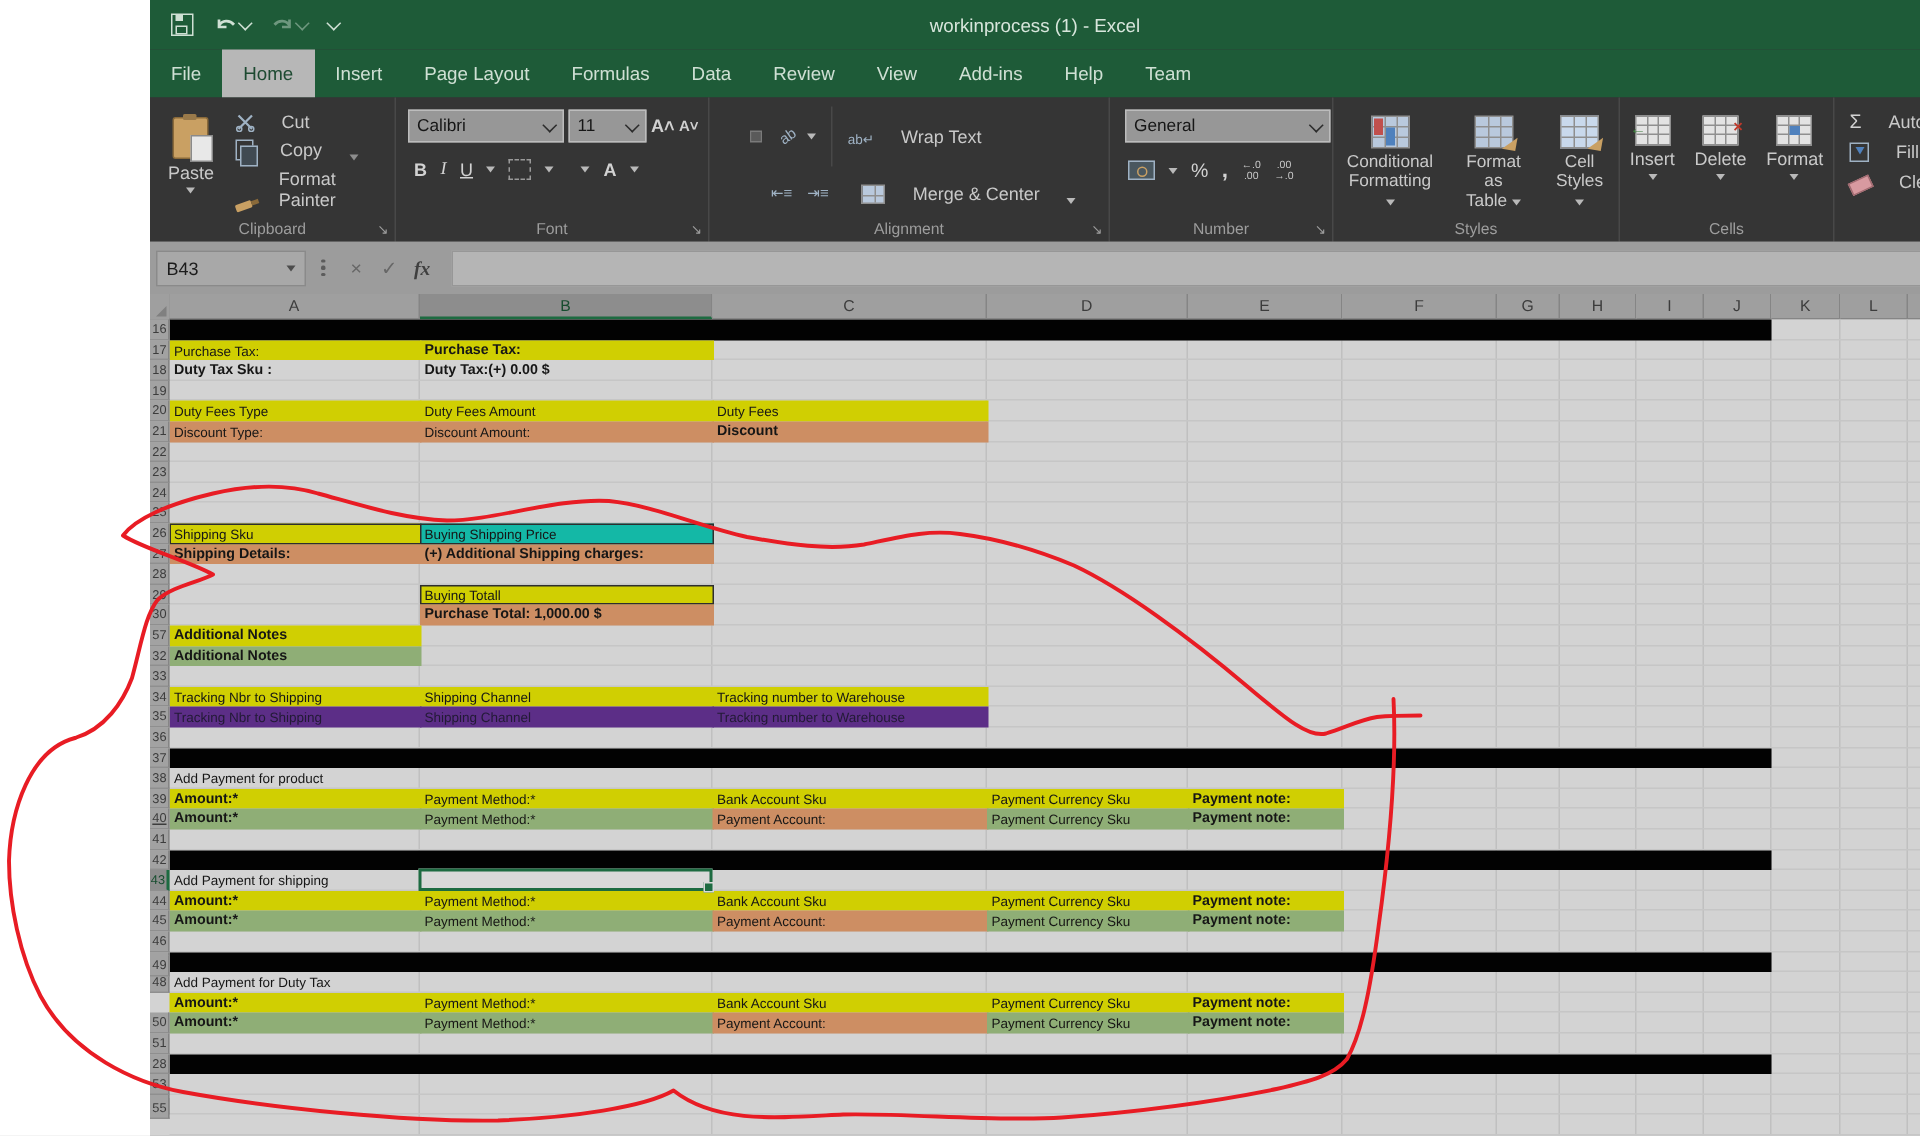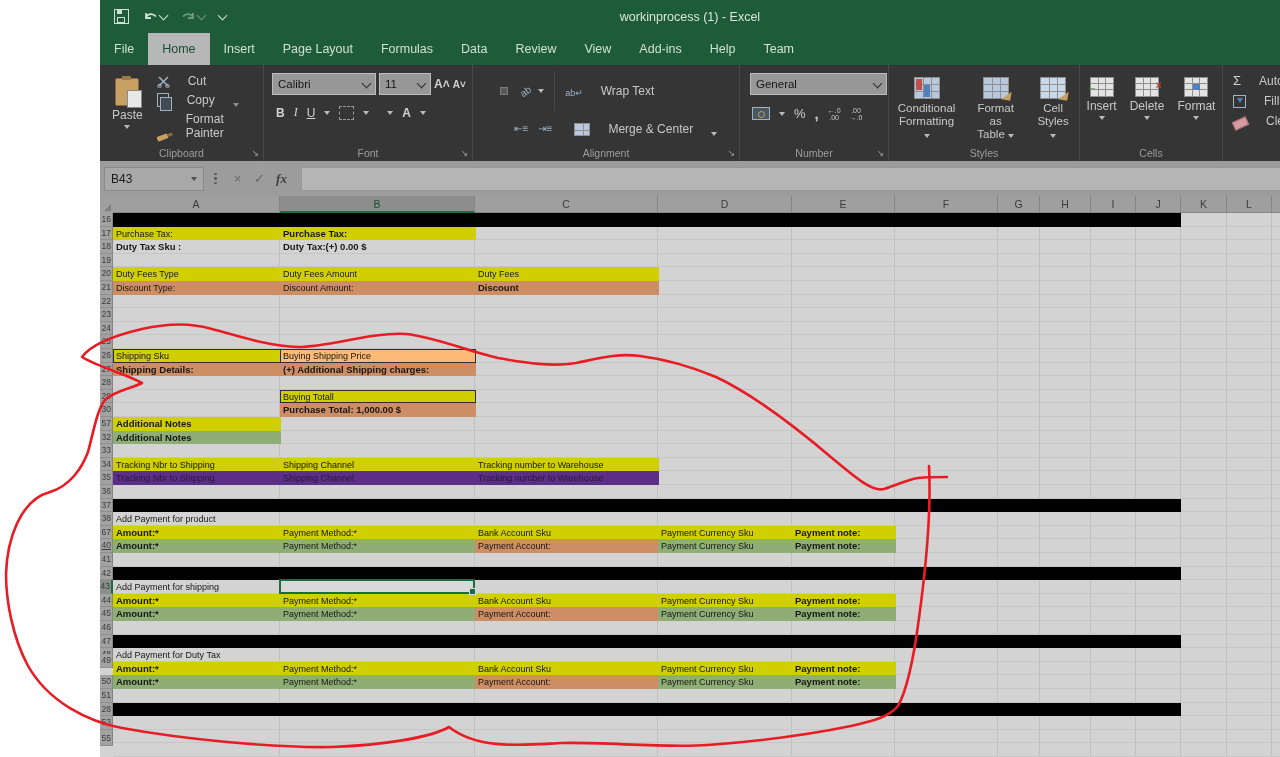--- a/index.html
+++ b/index.html
@@ -425,21 +425,21 @@
           <div class="cell b" style="left: 167px; top: 13.6px; width: 196px; height: 13.6px; line-height: 14.1px; background: rgb(208, 207, 2);">Purchase Tax:</div>
           <div class="cell b" style="left: 0px; top: 27.2px; width: 168px; height: 13.6px; line-height: 14.1px;">Duty Tax Sku :</div>
           <div class="cell b" style="left: 167px; top: 27.2px; width: 196px; height: 13.6px; line-height: 14.1px;">Duty Tax:(+) 0.00 $</div>
           <div class="cell" style="left: 0px; top: 54.4px; width: 168px; height: 13.6px; line-height: 14.1px; background: rgb(208, 207, 2);">Duty Fees Type</div>
           <div class="cell" style="left: 167px; top: 54.4px; width: 196px; height: 13.6px; line-height: 14.1px; background: rgb(208, 207, 2);">Duty Fees Amount</div>
           <div class="cell" style="left: 362px; top: 54.4px; width: 184px; height: 13.6px; line-height: 14.1px; background: rgb(208, 207, 2);">Duty Fees</div>
           <div class="cell" style="left: 0px; top: 68px; width: 168px; height: 13.6px; line-height: 14.1px; background: rgb(205, 142, 99);">Discount Type:</div>
           <div class="cell" style="left: 167px; top: 68px; width: 196px; height: 13.6px; line-height: 14.1px; background: rgb(205, 142, 99);">Discount Amount:</div>
           <div class="cell b" style="left: 362px; top: 68px; width: 184px; height: 13.6px; line-height: 14.1px; background: rgb(205, 142, 99);">Discount</div>
           <div class="cell o" style="left: 0px; top: 136px; width: 168px; height: 13.6px; line-height: 14.1px; background: rgb(208, 207, 2);">Shipping Sku</div>
-          <div class="cell o" style="left: 167px; top: 136px; width: 196px; height: 13.6px; line-height: 14.1px; background: #fdba74;">Buying Shipping Price</div>
+          <div class="cell o" style="left: 167px; top: 136px; width: 196px; height: 13.6px; line-height: 14.1px; background: #14b8a6;">Buying Shipping Price</div>
           <div class="cell b" style="left: 0px; top: 149.6px; width: 168px; height: 13.6px; line-height: 14.1px; background: rgb(205, 142, 99);">Shipping Details:</div>
           <div class="cell b" style="left: 167px; top: 149.6px; width: 196px; height: 13.6px; line-height: 14.1px; background: rgb(205, 142, 99);">(+) Additional Shipping charges:</div>
           <div class="cell o" style="left: 167px; top: 176.8px; width: 196px; height: 13.6px; line-height: 14.1px; background: rgb(208, 207, 2);">Buying Totall</div>
           <div class="cell b" style="left: 167px; top: 190.4px; width: 196px; height: 13.6px; line-height: 14.1px; background: rgb(205, 142, 99);">Purchase Total: 1,000.00 $</div>
           <div class="cell b" style="left: 0px; top: 204px; width: 168px; height: 13.6px; line-height: 14.1px; background: rgb(208, 207, 2);">Additional Notes</div>
           <div class="cell b" style="left: 0px; top: 217.6px; width: 168px; height: 13.6px; line-height: 14.1px; background: rgb(143, 174, 118);">Additional Notes</div>
           <div class="cell" style="left: 0px; top: 244.8px; width: 168px; height: 13.6px; line-height: 14.1px; background: rgb(208, 207, 2);">Tracking Nbr to Shipping</div>
           <div class="cell" style="left: 167px; top: 244.8px; width: 196px; height: 13.6px; line-height: 14.1px; background: rgb(208, 207, 2);">Shipping Channel</div>
           <div class="cell" style="left: 362px; top: 244.8px; width: 184px; height: 13.6px; line-height: 14.1px; background: rgb(208, 207, 2);">Tracking number to Warehouse</div>
           <div class="cell" style="left: 0px; top: 258.4px; width: 168px; height: 13.6px; line-height: 14.1px; background: rgb(92, 46, 135); color: rgb(34, 26, 53);">Tracking Nbr to Shipping</div>
@@ -500,31 +500,31 @@
         <div class="rowhdr" style="top: 193.8px; height: 13.6px; line-height: 13.6px;">29</div>
         <div class="rowhdr" style="top: 207.4px; height: 13.6px; line-height: 13.6px;">30</div>
         <div class="rowhdr" style="top: 221px; height: 13.6px; line-height: 13.6px;">57</div>
         <div class="rowhdr" style="top: 234.6px; height: 13.6px; line-height: 13.6px;">32</div>
         <div class="rowhdr" style="top: 248.2px; height: 13.6px; line-height: 13.6px;">33</div>
         <div class="rowhdr" style="top: 261.8px; height: 13.6px; line-height: 13.6px;">34</div>
         <div class="rowhdr" style="top: 275.4px; height: 13.6px; line-height: 13.6px;">35</div>
         <div class="rowhdr" style="top: 289px; height: 13.6px; line-height: 13.6px;">36</div>
         <div class="rowhdr" style="top: 302.6px; height: 13.6px; line-height: 13.6px;">37</div>
         <div class="rowhdr" style="top: 316.2px; height: 13.6px; line-height: 13.6px;">38</div>
-        <div class="rowhdr" style="top: 329.8px; height: 13.6px; line-height: 13.6px;">67</div>
+        <div class="rowhdr" style="top: 329.8px; height: 13.6px; line-height: 13.6px;">39</div>
         <div class="rowhdr" style="top: 343.4px; height: 13.6px; line-height: 13.6px; text-decoration: underline;">40</div>
         <div class="rowhdr" style="top: 357px; height: 13.6px; line-height: 13.6px;">41</div>
         <div class="rowhdr" style="top: 370.6px; height: 13.6px; line-height: 13.6px;">42</div>
         <div class="rowhdr sel" style="top: 384.2px; height: 13.6px; line-height: 13.6px;">43</div>
         <div class="rowhdr" style="top: 397.8px; height: 13.6px; line-height: 13.6px;">44</div>
         <div class="rowhdr" style="top: 411.4px; height: 13.6px; line-height: 13.6px;">45</div>
         <div class="rowhdr" style="top: 425px; height: 13.6px; line-height: 13.6px;">46</div>
         <div class="rowhdr" style="top: 438.6px; height: 13.6px; line-height: 13.6px;">47</div>
         <div class="rowhdr" style="top: 452.2px; height: 13.6px; line-height: 13.6px;">48</div>
-        <div class="rowhdr" style="top: 441px; height: 13.6px; line-height: 13.6px; margin-top: 17px;">49</div>
+        <div class="rowhdr" style="top: 441px; height: 13.6px; line-height: 13.6px;">49</div>
         <div class="rowhdr" style="top: 479.4px; height: 13.6px; line-height: 13.6px;">50</div>
         <div class="rowhdr" style="top: 493px; height: 13.6px; line-height: 13.6px;">51</div>
         <div class="rowhdr" style="top: 506.6px; height: 13.6px; line-height: 13.6px;">28</div>
         <div class="rowhdr" style="top: 520.2px; height: 13.6px; line-height: 13.6px;">53</div>
         <div class="rowhdr" style="top: 533.8px; height: 13.6px; line-height: 13.6px;">54</div>
         <div class="rowhdr" style="top: 536px; height: 13.6px; line-height: 13.6px;">55</div>
       </div>
   </div>
 </div>
 

